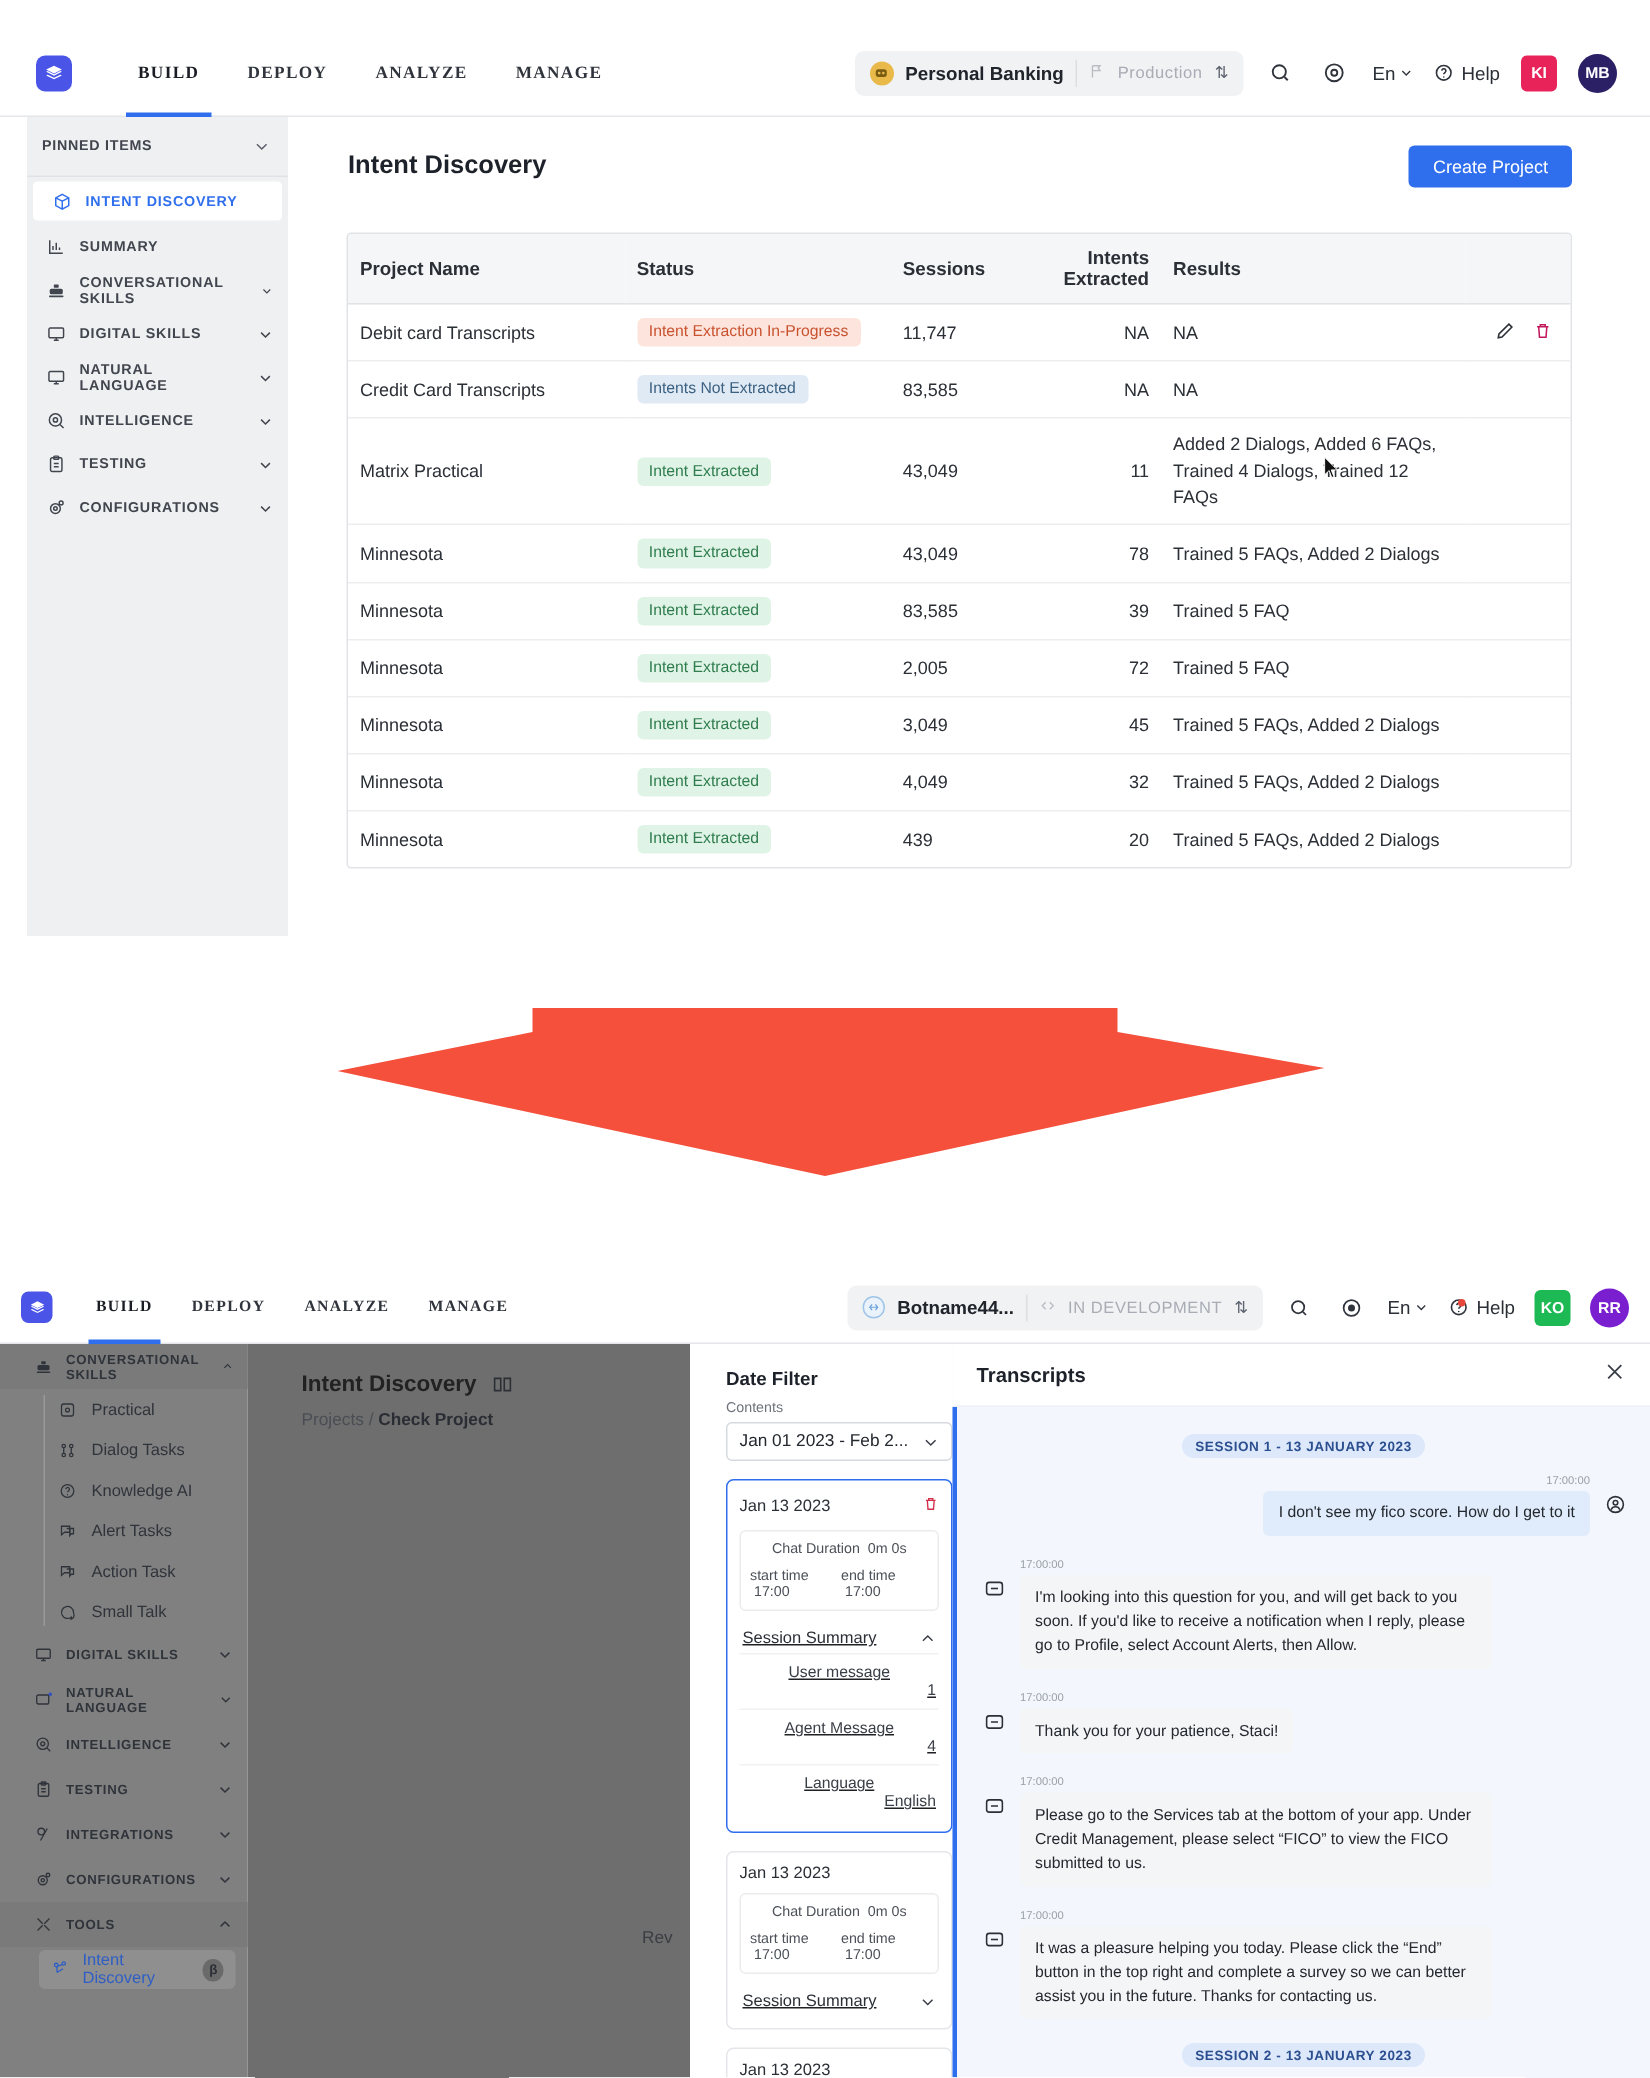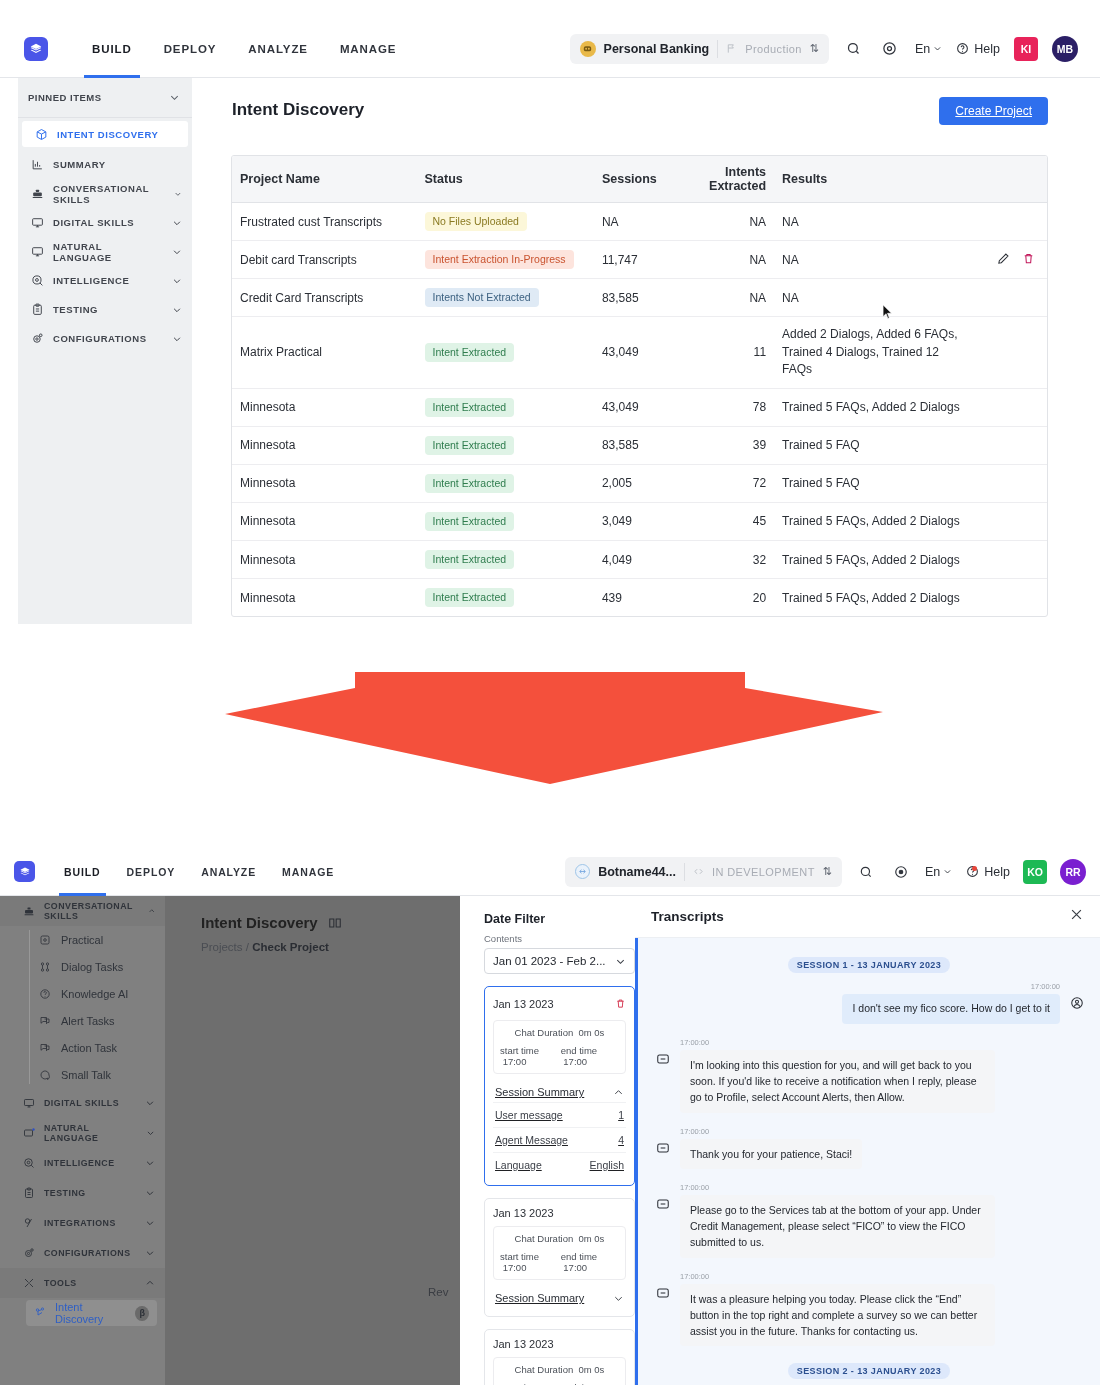--- a/index.html
+++ b/index.html
@@ -19,21 +19,21 @@
     position: absolute; left: 0; top: 20px; width: 1100px; height: 58px;
     background: #fff; border-bottom: 1px solid #e4e6ea;
     display: flex; align-items: center;
   }
   .logo-sq {
     width: 24px; height: 24px; border-radius: 6px; background: #4a55e8;
     margin-left: 24px; display: flex; align-items: center; justify-content: center;
     flex: none;
   }
   .logo-sq svg { display:block; }
-  .nav-tabs { display: flex; align-items: flex-end; height: 58px; margin-left: 28px; }
+  .nav-tabs { display: flex; align-items: flex-end; height: 58px; margin-left: 28px; font-family: Liberation Serif, serif; }
   .nav-tab {
     font-size: 11.5px; letter-spacing: 0.9px; font-weight: 600; color: #30343c;
     padding: 0 16px; height: 58px; line-height: 58px; cursor: pointer; position: relative;
   }
   .nav-tab.active { color: #1a1d24; }
   .nav-tab.active::after {
     content: ""; position: absolute; left: 8px; right: 8px; bottom: 0; height: 2.5px; background: #2f6fed;
   }
 
   .topbar-right { margin-left: auto; display: flex; align-items: center; gap: 14px; padding-right: 22px; }
@@ -72,21 +72,21 @@
   .side-item .sic { width: 14px; display: flex; align-items: center; justify-content: center; flex: none; }
   .side-item .chev { margin-left: auto; }
   .side-item .chev.inline { margin-left: 6px; }
 
   
   .main-top { position: absolute; left: 192px; top: 78px; right: 0; height: 546px; }
   .page-title { position: absolute; left: 40px; top: 22px; font-size: 17px; font-weight: 700; color: #1d2129; }
   .create-btn {
     position: absolute; right: 52px; top: 19px; height: 28px; padding: 0 16px;
     background: #2f6fed; color: #fff; border: none; border-radius: 4px;
-    font-size: 12px; font-family: inherit; cursor: pointer; text-decoration: underline;
+    font-size: 12px; font-family: inherit; cursor: pointer;
   }
 
   .tbl-wrap {
     position: absolute; left: 39px; top: 77px; width: 817px;
     border: 1px solid #e1e3e7; border-radius: 3px; background: #fff; overflow: hidden;
   }
   table { width: 100%; border-collapse: collapse; }
   thead th {
     background: #f5f6f8; text-align: left; font-size: 12.5px; font-weight: 700; color: #2b2f36;
     padding: 9px 8px; border-bottom: 1px solid #e1e3e7;
@@ -173,21 +173,21 @@
   .sess-card.active { border: 1px solid #2f6fed; }
   .sc-head { display: flex; align-items: center; }
   .sc-date { font-size: 11px; color: #2b2f36; }
   .sc-del { margin-left: auto; cursor: pointer; }
   .sc-dur { margin-top: 7px; border: 1px solid #ececef; border-radius: 4px; padding: 6px 4px; background:#fff; }
   .sc-dur-top { font-size: 9.5px; color: #4c5159; text-align: center; }
   .sc-dur-bot { font-size: 9.5px; color: #4c5159; display: flex; justify-content: space-between; margin-top: 7px; padding: 0 2px;}
   .sc-sum { margin-top: 8px; text-decoration: underline; }
   .sc-sum-head { display: flex; align-items: center; font-size: 11px; color: #2b2f36; padding: 4px 2px; cursor: pointer;}
   .sc-sum-head .chev { margin-left: auto; }
-  .sc-row { display: flex; align-items: center; font-size: 10.5px; color: #3a3e46; padding: 6px 2px; border-top: 1px solid #f0f1f3;}
+  .sc-row { display: flex; align-items: center; font-size: 10.5px; color: #3a3e46; padding: 6px 2px; border-top: 1px solid #f0f1f3; flex-direction: column;}
   .sc-row .v { margin-left: auto; }
 
   
   .trans { position: absolute; left: 635px; top: 0; width: 465px; height: 489px; background: #f3f7fd; }
   .trans-head { height: 42px; background: #fff; display: flex; align-items: center; padding: 0 16px; border-bottom: 1px solid #eceff3;}
   .trans-title { font-size: 13.5px; font-weight: 700; color: #1d2129; }
   .trans-x { margin-left: auto; cursor: pointer; color:#3a3e46; }
   .trans-body { position: absolute; left: 0; top: 42px; width: 465px; height: 447px; border-left: 3px solid #2f6fed; padding: 10px 16px 0 16px; }
   .sess-tag { text-align: center; margin: 6px 0 10px 0; }
   .sess-tag span { background: #dde8fb; color: #2b4f8f; font-size: 9px; font-weight: 700; letter-spacing: .4px; padding: 3px 9px; border-radius: 9px; }
@@ -396,28 +396,20 @@
             <tr>
               <th class="c-name">Project Name</th>
               <th class="c-status">Status</th>
               <th class="c-sess">Sessions</th>
               <th class="c-intents">Intents Extracted</th>
               <th class="c-results">Results</th>
               <th class="c-act"></th>
             </tr>
           </thead>
           <tbody id="tbody">
-              <tr>
-                <td class="c-name">Frustrated cust Transcripts</td>
-                <td class="c-status"><span class="pill p-nofile">No Files Uploaded</span></td>
-                <td class="c-sess nums">NA</td>
-                <td class="c-intents nums">NA</td>
-                <td class="c-results">NA</td>
-                <td class="c-act act-cell"></td>
-              </tr>
               <tr>
                 <td class="c-name">Debit card Transcripts</td>
                 <td class="c-status"><span class="pill p-prog">Intent Extraction In-Progress</span></td>
                 <td class="c-sess nums">11,747</td>
                 <td class="c-intents nums">NA</td>
                 <td class="c-results">NA</td>
                 <td class="c-act act-cell"><span class="act-ic"><svg width="13" height="13" viewBox="0 0 24 24" fill="none" stroke="#2b2f36" stroke-width="1.9">
                       <path d="M16.5 3.8l3.7 3.7L8 19.7l-4.6.9.9-4.6z"></path>
                     </svg></span><span class="act-ic"><svg width="13" height="13" viewBox="0 0 24 24" fill="none" stroke="#c2185b" stroke-width="1.9">
                       <path d="M5 7h14M9 7V4.5h6V7M7 7l1 13h8l1-13"></path>

